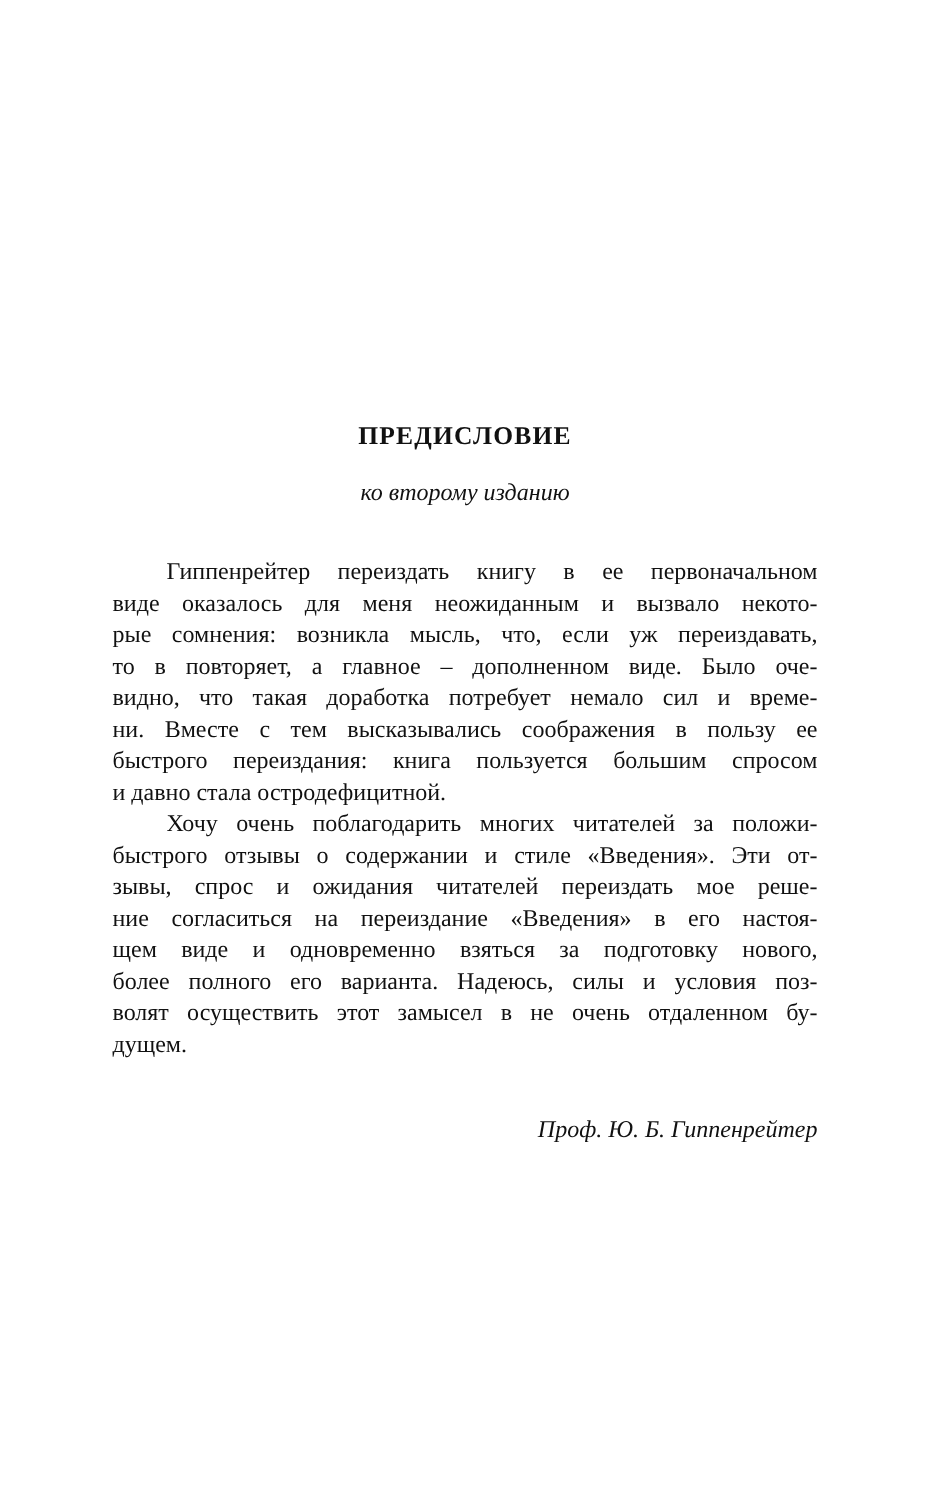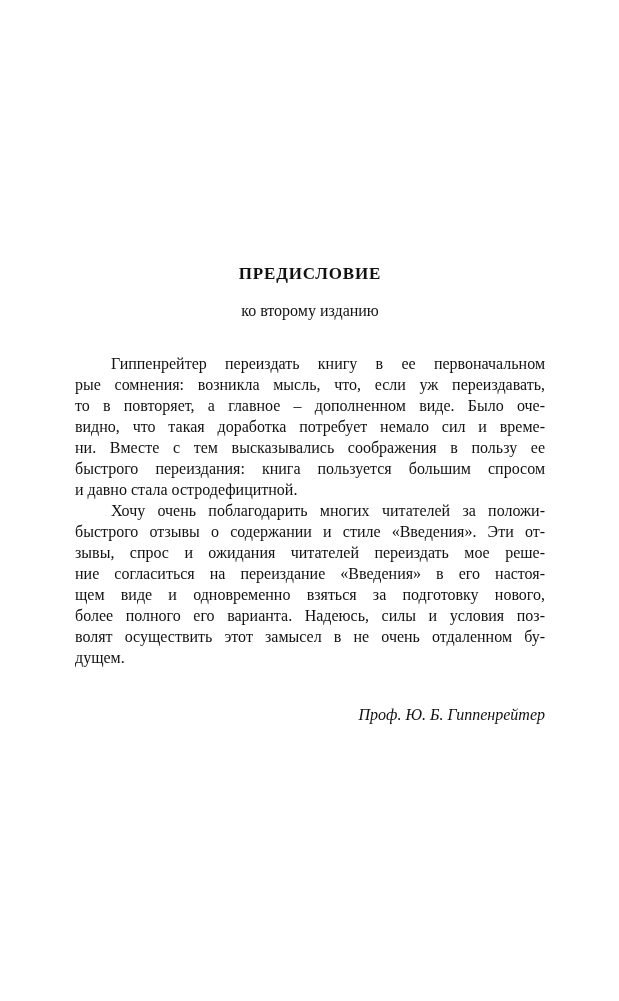--- a/index.html
+++ b/index.html
@@ -15,29 +15,30 @@
     box-sizing: border-box;
     padding: 263px 74px 0 75px;
     font-family: "Liberation Serif", serif;
     color: #111111;
     overflow: hidden;
   }
   .heading {
     text-align: center;
   }
   .title {
-    margin: 0;
+    margin: 17px;
     font-size: 17px;
     font-weight: bold;
     letter-spacing: 0.8px;
     line-height: 22px;
   }
   .subtitle {
     margin-top: 16px;
     font-size: 16px;
+    font-style: italic;
     line-height: 20px;
   }
   .body-text {
     margin-top: 32px;
     font-size: 16px;
     line-height: 21px;
   }
   .para {
     margin: 0;
   }
@@ -66,20 +67,21 @@
 <div class="page">
 
   <div class="heading">
     <h1 class="title">ПРЕДИСЛОВИЕ</h1>
     <div class="subtitle">ко второму изданию</div>
   </div>
 
   <div class="body-text">
     <div class="para">
         <div class="line">Гиппенрейтер переиздать книгу в ее первоначальном</div>
+        <div class="line">виде оказалось для меня неожиданным и вызвало некото-</div>
         <div class="line">рые сомнения: возникла мысль, что, если уж переиздавать,</div>
         <div class="line">то в повторяет, а главное – дополненном виде. Было оче-</div>
         <div class="line">видно, что такая доработка потребует немало сил и време-</div>
         <div class="line">ни. Вместе с тем высказывались соображения в пользу ее</div>
         <div class="line">быстрого переиздания: книга пользуется большим спросом</div>
         <div class="line">и давно стала остродефицитной.</div>
       </div>
     <div class="para">
         <div class="line">Хочу очень поблагодарить многих читателей за положи-</div>
         <div class="line">быстрого отзывы о содержании и стиле «Введения». Эти от-</div>

